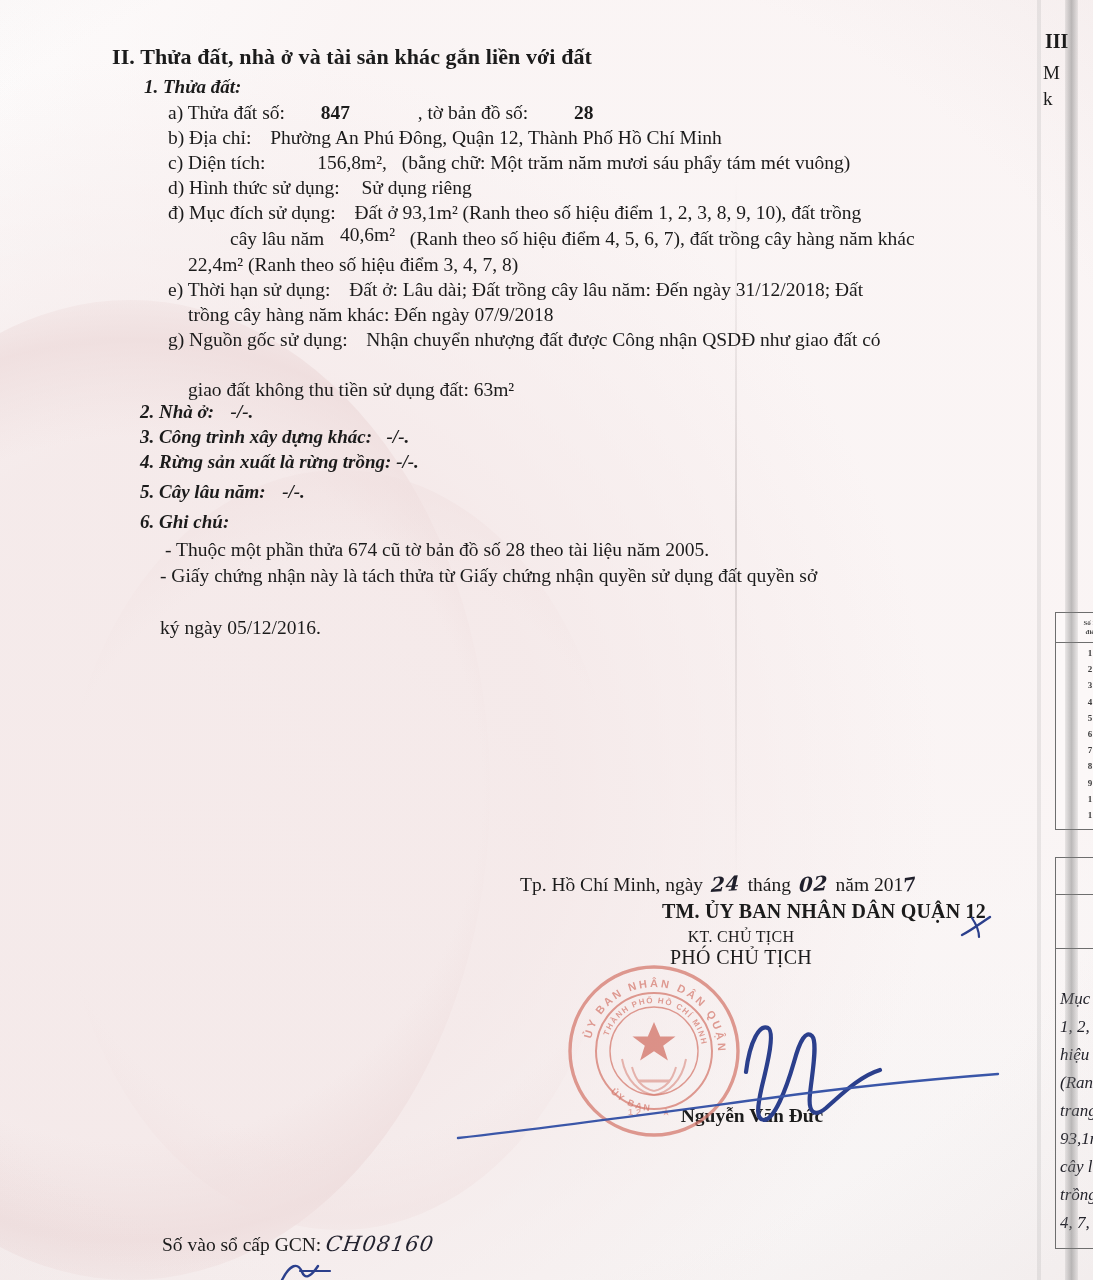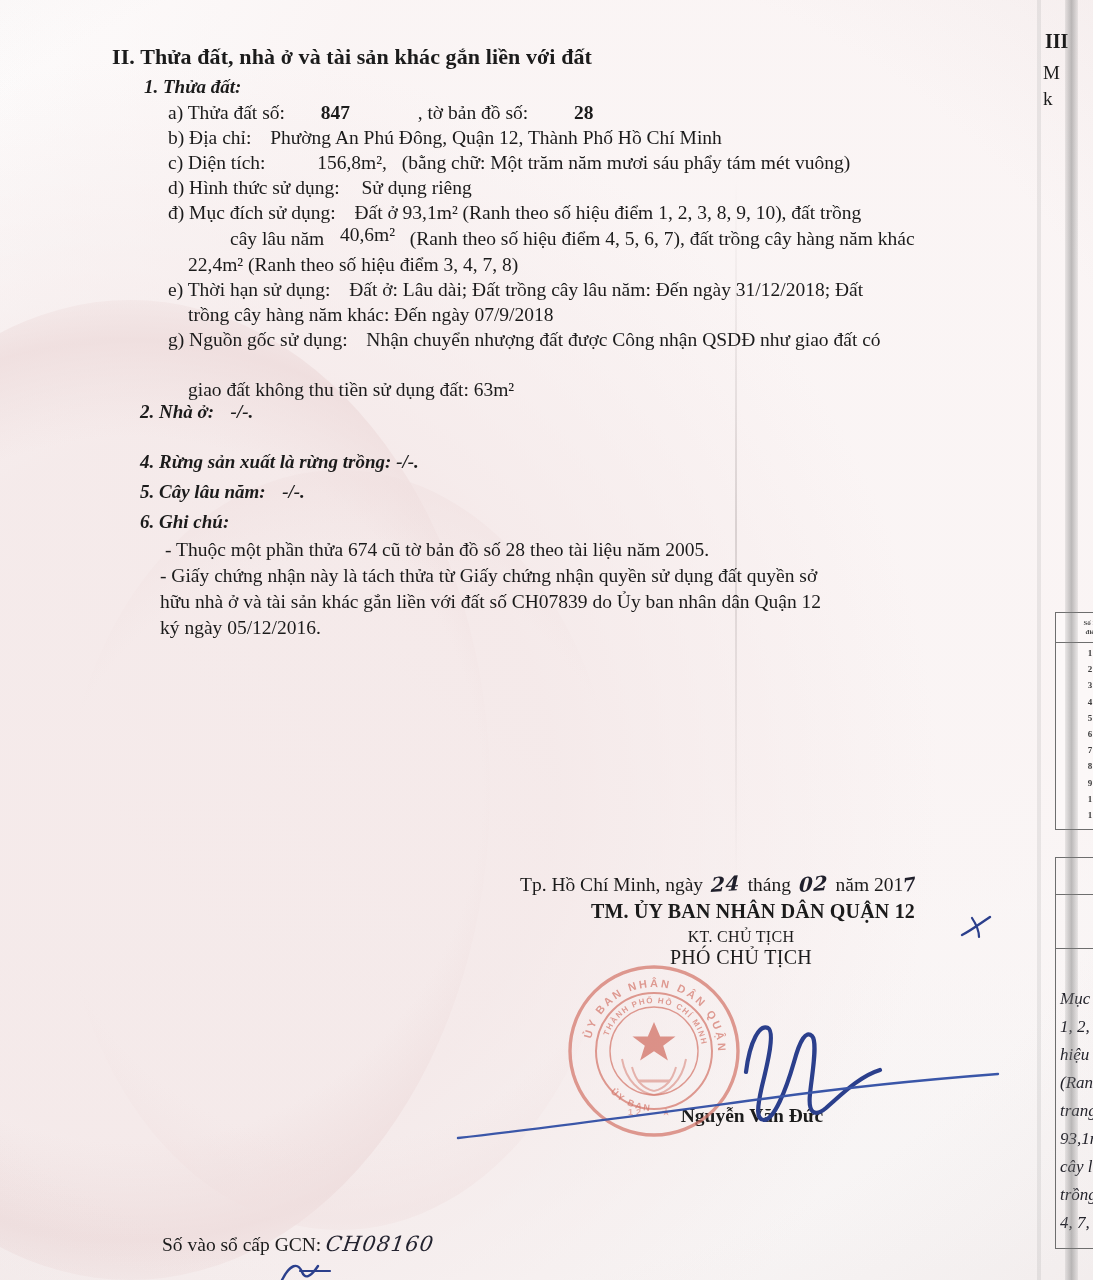--- a/index.html
+++ b/index.html
@@ -67,21 +67,21 @@
   .hw{
     font-family:"DejaVu Serif", serif;
     font-style:italic;font-weight:bold;
     color:#1f1f2b;
     font-size:20px;
     letter-spacing:.5px;
     display:inline-block;
     transform:rotate(-4deg) skewX(-6deg);
     padding:0 3px;
   }
-  #sig-org{font-weight:bold;font-size:20px;text-align:center;margin-top:4px;letter-spacing:.2px;padding-right:4px;}
+  #sig-org{font-weight:bold;font-size:20px;text-align:right;margin-top:4px;letter-spacing:.2px;padding-right:4px;}
   #sig-role1{font-weight:normal;font-size:16px;text-align:center;margin-top:5px;letter-spacing:.3px;padding-right:28px;}
   #sig-role2{font-weight:normal;font-size:20px;text-align:center;letter-spacing:.3px;padding-right:28px;}
   #sig-name{font-weight:bold;font-size:19.5px;text-align:center;margin-top:136px;padding-right:6px;}
 
   
   #ink-tick{
     position:absolute;left:440px;top:42px;width:34px;height:26px;
     pointer-events:none;
   }
 
@@ -206,34 +206,38 @@
     <span style="display:inline-block;width:9px"></span>
     <span>Nhận chuyển nhượng đất được Công nhận QSDĐ như giao đất có</span>
   </div>
   <div class="row" style="left:188px;top:377px;">giao đất không thu tiền sử dụng đất: 63m²</div>
 
   <div class="lvl1" style="left:140px;top:401px;">
     <span>2. Nhà ở:</span>
     <span style="display:inline-block;width:7px"></span>
     <span>-/-.</span>
   </div>
+  <div class="lvl1" style="left:140px;top:426px;">
+    <span>3. Công trình xây dựng khác:</span>
+    <span style="display:inline-block;width:5px"></span>
+    <span>-/-.</span>
+  </div>
   <div class="lvl1" style="left:140px;top:451px;">
     <span>4. Rừng sản xuất là rừng trồng:</span>
     <span>-/-.</span>
   </div>
   <div class="lvl1" style="left:140px;top:481px;">
     <span>5. Cây lâu năm:</span>
     <span style="display:inline-block;width:7px"></span>
     <span>-/-.</span>
   </div>
 
   <div class="lvl1" style="left:140px;top:511px;">6. Ghi chú:</div>
   <div class="row" style="left:165px;top:537px;">- Thuộc một phần thửa 674 cũ tờ bản đồ số 28 theo tài liệu năm 2005.</div>
   <div class="row" style="left:160px;top:563px;">- Giấy chứng nhận này là tách thửa từ Giấy chứng nhận quyền sử dụng đất quyền sở</div>
-  <div class="row" style="left:160px;top:589px;">hữu nhà ở và tài sản khác gắn liền với đất số CH07839 do Ủy ban nhân dân Quận 12</div>
   <div class="row" style="left:160px;top:615px;">ký ngày 05/12/2016.</div>
 
   <div id="sig">
     <div id="sig-date">
       <span>Tp. Hồ Chí Minh, ngày</span>
       <span class="hw">24</span>
       <span>tháng</span>
       <span class="hw">02</span>
       <span>năm</span>
       <span style="position:relative;">

